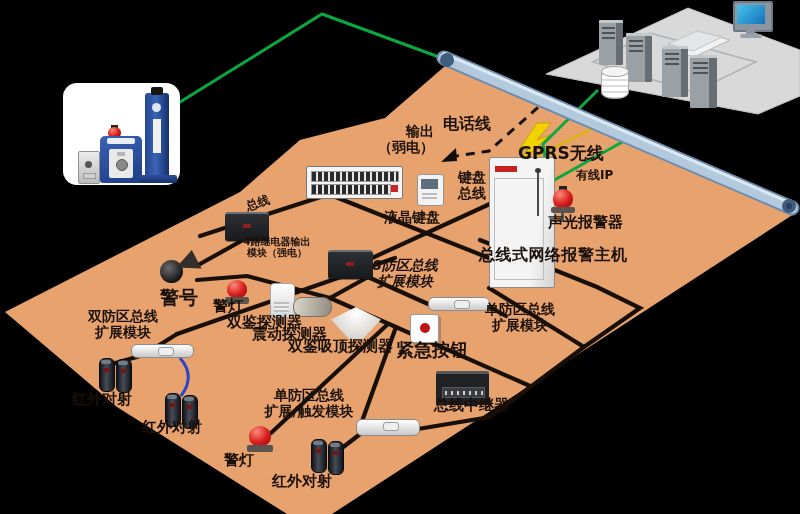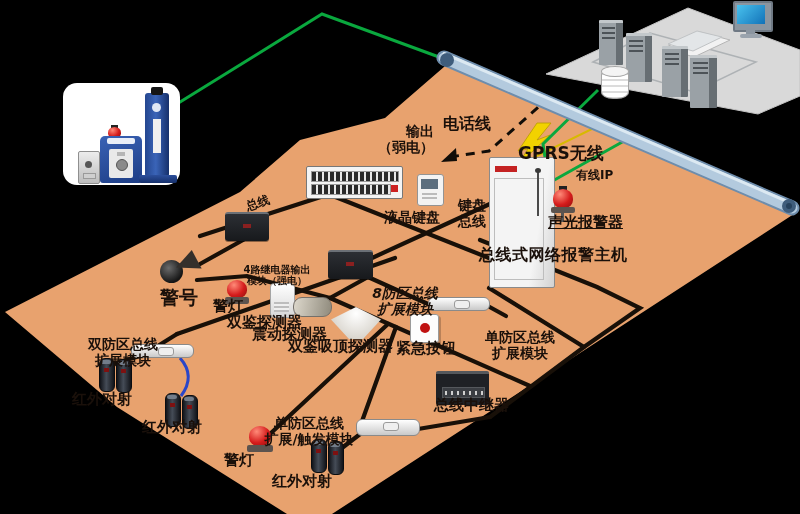--- a/index.html
+++ b/index.html
@@ -1,21 +1,21 @@
 <!DOCTYPE html>
 <html><head>
 <meta charset="utf-8">
 <style>
   html,body{margin:0;padding:0;background:#000;}
   .stage{position:relative;width:800px;height:514px;background:#000;overflow:hidden;
          font-family:"DejaVu Sans",sans-serif;}
   .stage svg.base{position:absolute;left:0;top:0;}
   .abs{position:absolute;}
   .lbl{position:absolute;font-weight:bold;color:#1a100a;line-height:1.14;white-space:pre-line;}
-  .c{text-align:center;margin-top:28px;}
+  .c{text-align:center;}
   .cliplayer{position:absolute;left:0;top:0;width:738px;height:514px;
      clip-path:polygon(452px 60px,797px 212px,332px 514px,287px 514px,117px 407px,5px 312px,240px 192px,300px 140px,385px 118px);}
   
   .flatbox{position:absolute;background:linear-gradient(#2c2f34,#17191c);border-top:2px solid #6b7076;border-radius:3px;box-shadow:0 1px 0 #00000066;}
   .beacon-dome{position:absolute;border-radius:50% 50% 42% 42%;
      background:radial-gradient(circle at 35% 28%,#ff8a78,#d51c1c 55%,#8c0d0d);}
   .beacon-base{position:absolute;background:#5c534e;border-radius:2px;}
   .modbar{position:absolute;height:12px;background:linear-gradient(#ffffff,#c9c9c9);border:1px solid #8a8a8a;border-radius:6px;}
   .modbar .knot{position:absolute;left:42%;top:2px;width:14px;height:7px;background:#efefef;border:1px solid #9a9a9a;border-radius:3px;}
   .ircyl{position:absolute;width:14px;height:32px;border-radius:6px;
@@ -234,31 +234,31 @@
     <div class="beacon-base" style="left:0;top:19px;width:26px;height:7px;"></div>
   </div>
 
   <div class="lbl" style="left:443px;top:115px;font-size:16px;">电话线</div>
   <div class="lbl" style="left:518px;top:144px;font-size:17px;">GPRS无线</div>
   <div class="lbl" style="left:576px;top:169px;font-size:12px;">有线IP</div>
   <div class="lbl c" style="left:454px;top:170px;width:36px;font-size:14px;">键盘
 总线</div>
   <div class="lbl" style="left:384px;top:210px;font-size:14px;text-align:right;">液晶键盘</div>
   <div class="lbl" style="left:479px;top:246px;font-size:16px;letter-spacing:0.5px;">总线式网络报警主机</div>
-  <div class="lbl" style="left:548px;top:214px;font-size:15px;text-decoration:underline;">声光报警器</div>
+  <div class="lbl" style="left:548px;top:214px;font-size:15px;">声光报警器</div>
   <div class="lbl c" style="left:212px;top:236px;width:130px;font-size:10px;">4路继电器输出
 模块（强电）</div>
   <div class="lbl c" style="left:360px;top:258px;width:90px;font-size:14px;font-style:italic;">8防区总线
 扩展模块</div>
   <div class="lbl" style="left:160px;top:287px;font-size:19px;">警号</div>
   <div class="lbl" style="left:213px;top:298px;font-size:15px;">警灯</div>
   <div class="lbl" style="left:227px;top:314px;font-size:15px;">双鉴探测器</div>
   <div class="lbl" style="left:252px;top:326px;font-size:15px;">震动探测器</div>
   <div class="lbl" style="left:288px;top:338px;font-size:15px;">双鉴吸顶探测器</div>
-  <div class="lbl" style="left:396px;top:340px;font-size:15px;">紧急按钮</div>
+  <div class="lbl" style="left:396px;top:340px;font-size:18px;">紧急按钮</div>
   <div class="lbl c" style="left:478px;top:302px;width:84px;font-size:14px;">单防区总线
 扩展模块</div>
   <div class="lbl" style="left:434px;top:397px;font-size:15px;">总线中继器</div>
   <div class="lbl c" style="left:78px;top:309px;width:90px;font-size:14px;">双防区总线
 扩展模块</div>
   <div class="lbl" style="left:72px;top:391px;font-size:15px;">红外对射</div>
   <div class="lbl" style="left:142px;top:419px;font-size:15px;">红外对射</div>
   <div class="lbl c" style="left:250px;top:388px;width:118px;font-size:14px;">单防区总线
 扩展/触发模块</div>
   <div class="lbl" style="left:224px;top:452px;font-size:15px;">警灯</div>

